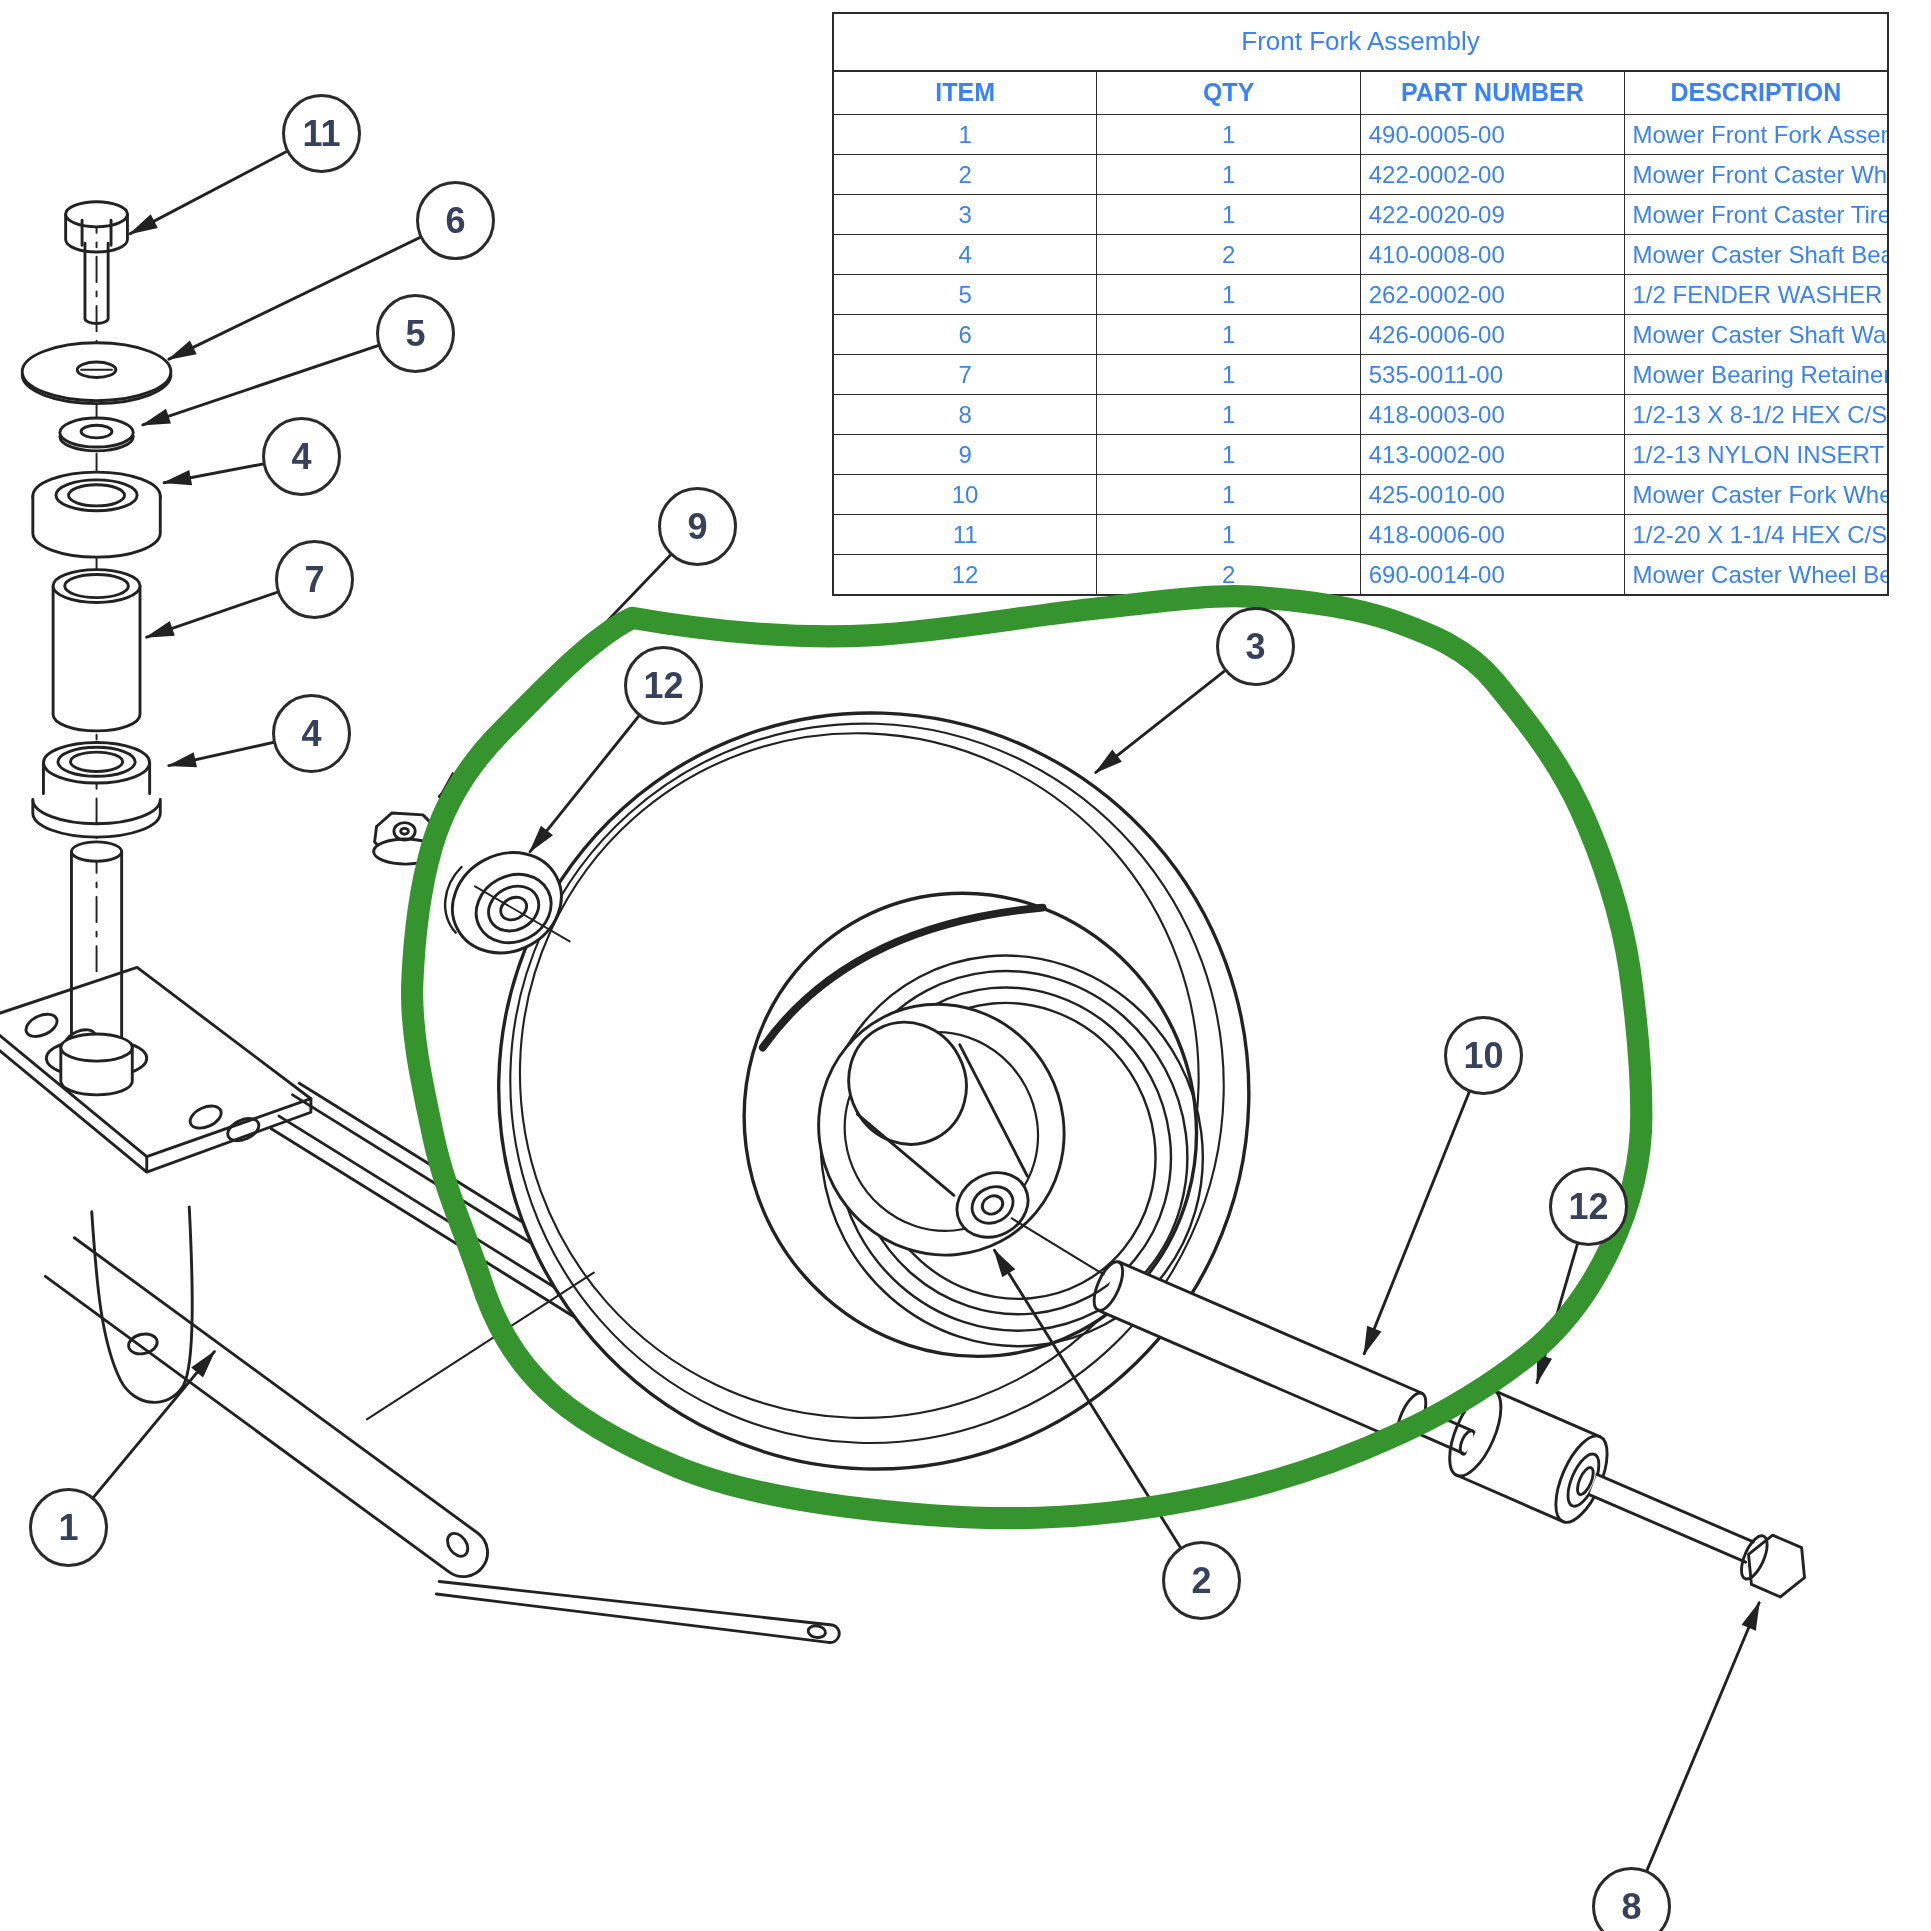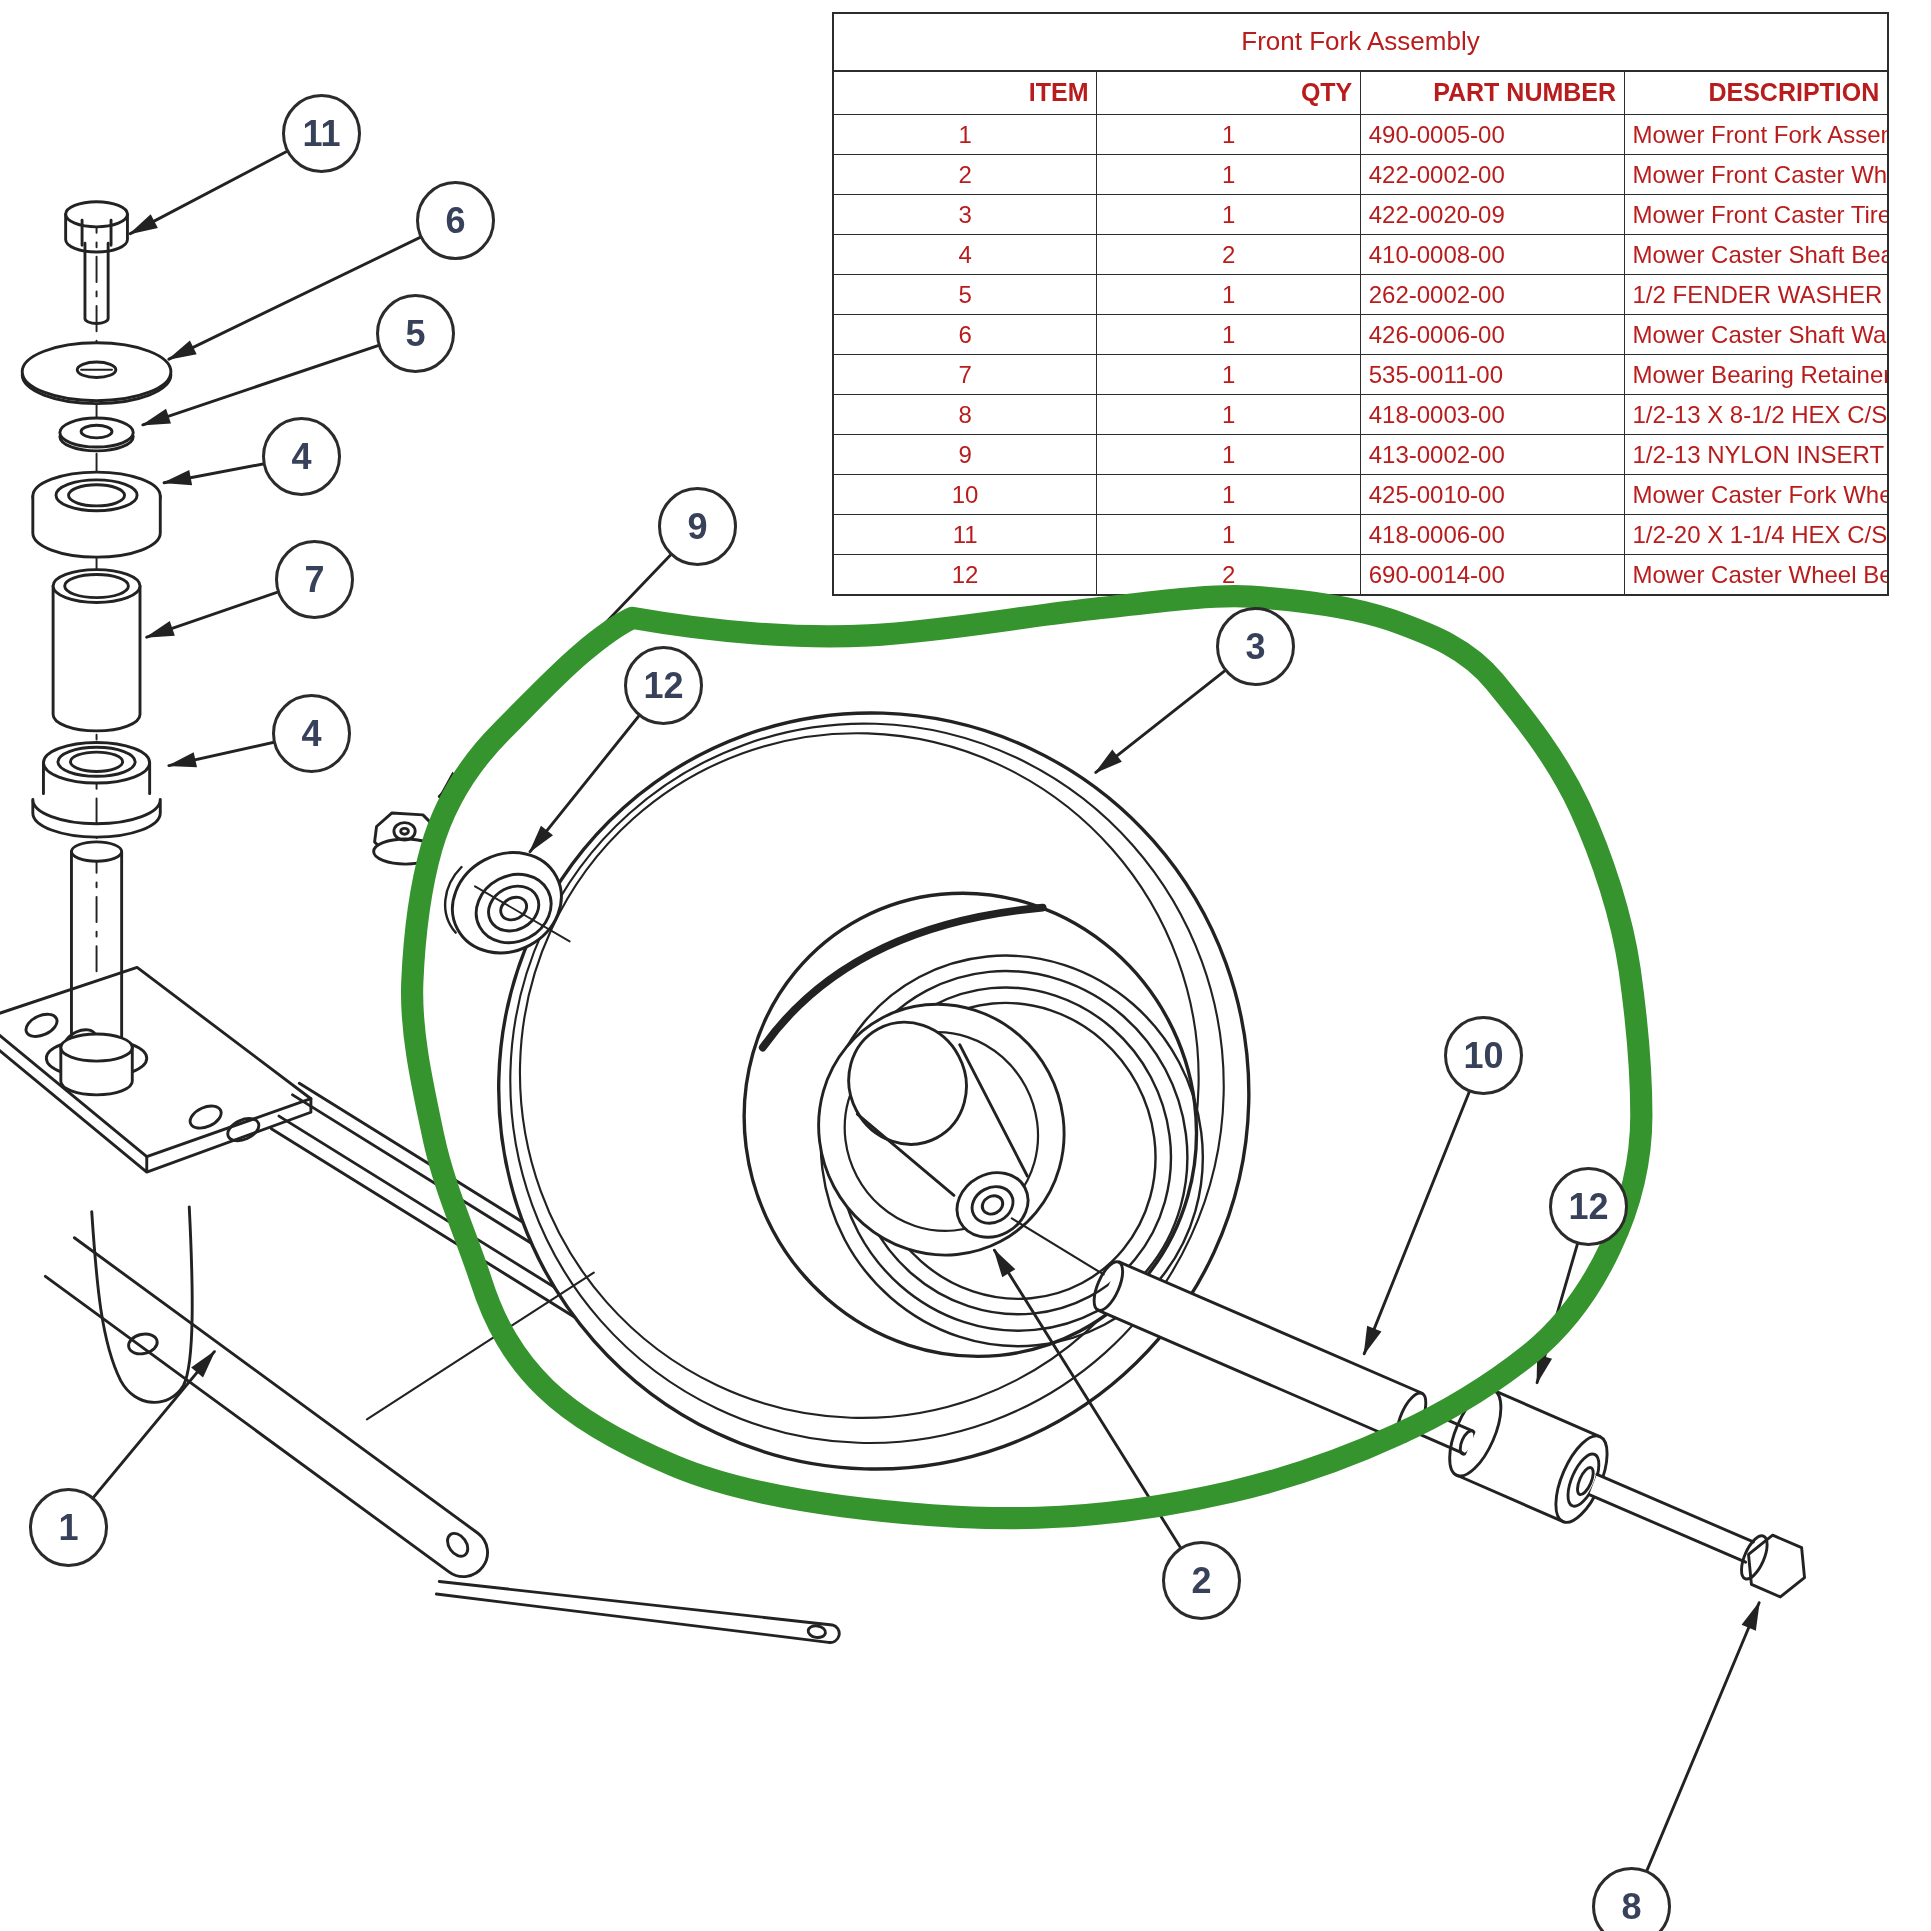--- a/index.html
+++ b/index.html
@@ -3,24 +3,24 @@
 <meta charset="utf-8">
 <style>
   html,body{margin:0;padding:0;background:#fff;}
   body{width:1931px;height:1931px;position:relative;overflow:hidden;
        font-family:"Liberation Sans",sans-serif;color:#222;}
   
   .parts-table{position:absolute;left:832px;top:11.6px;width:1057px;height:572px;
                border-collapse:collapse;table-layout:fixed;background:#fff;}
   .parts-table td,.parts-table th{border:1.9px solid #2c2c2c;padding:0 7.7px;
                font-size:24px;line-height:1.05;white-space:nowrap;overflow:hidden;
-               color:#b91c1c;background:#fff;}
+               color:#3b82f6;background:#fff;}
   .parts-table .tbl-title{height:56px;text-align:center;font-size:26px;font-weight:normal;
                border:2.9px solid #2c2c2c;}
-  .parts-table thead th{height:42px;text-align:right;font-weight:bold;font-size:25px;}
+  .parts-table thead th{height:42px;text-align:center;font-weight:bold;font-size:25px;}
   .parts-table tbody td{height:39px;}
   .col-item{width:83px;} .col-qty{width:74px;margin-top:48px;} .col-part{width:195px;} .col-desc{width:auto;margin-left:7px;}
   .c{text-align:center;} .l{text-align:left;}
   .parts-table{border:2.9px solid #2c2c2c;}
   
   .balloon{position:absolute;width:79px;height:79px;border:3.9px solid #2b2b2b;border-radius:50%;
            background:#fff;display:flex;align-items:center;justify-content:center;
            font-size:36px;font-weight:bold;color:#37415a;box-sizing:border-box;z-index:30;}
   svg.diagram{position:absolute;left:0;top:0;z-index:10;}
 </style>

